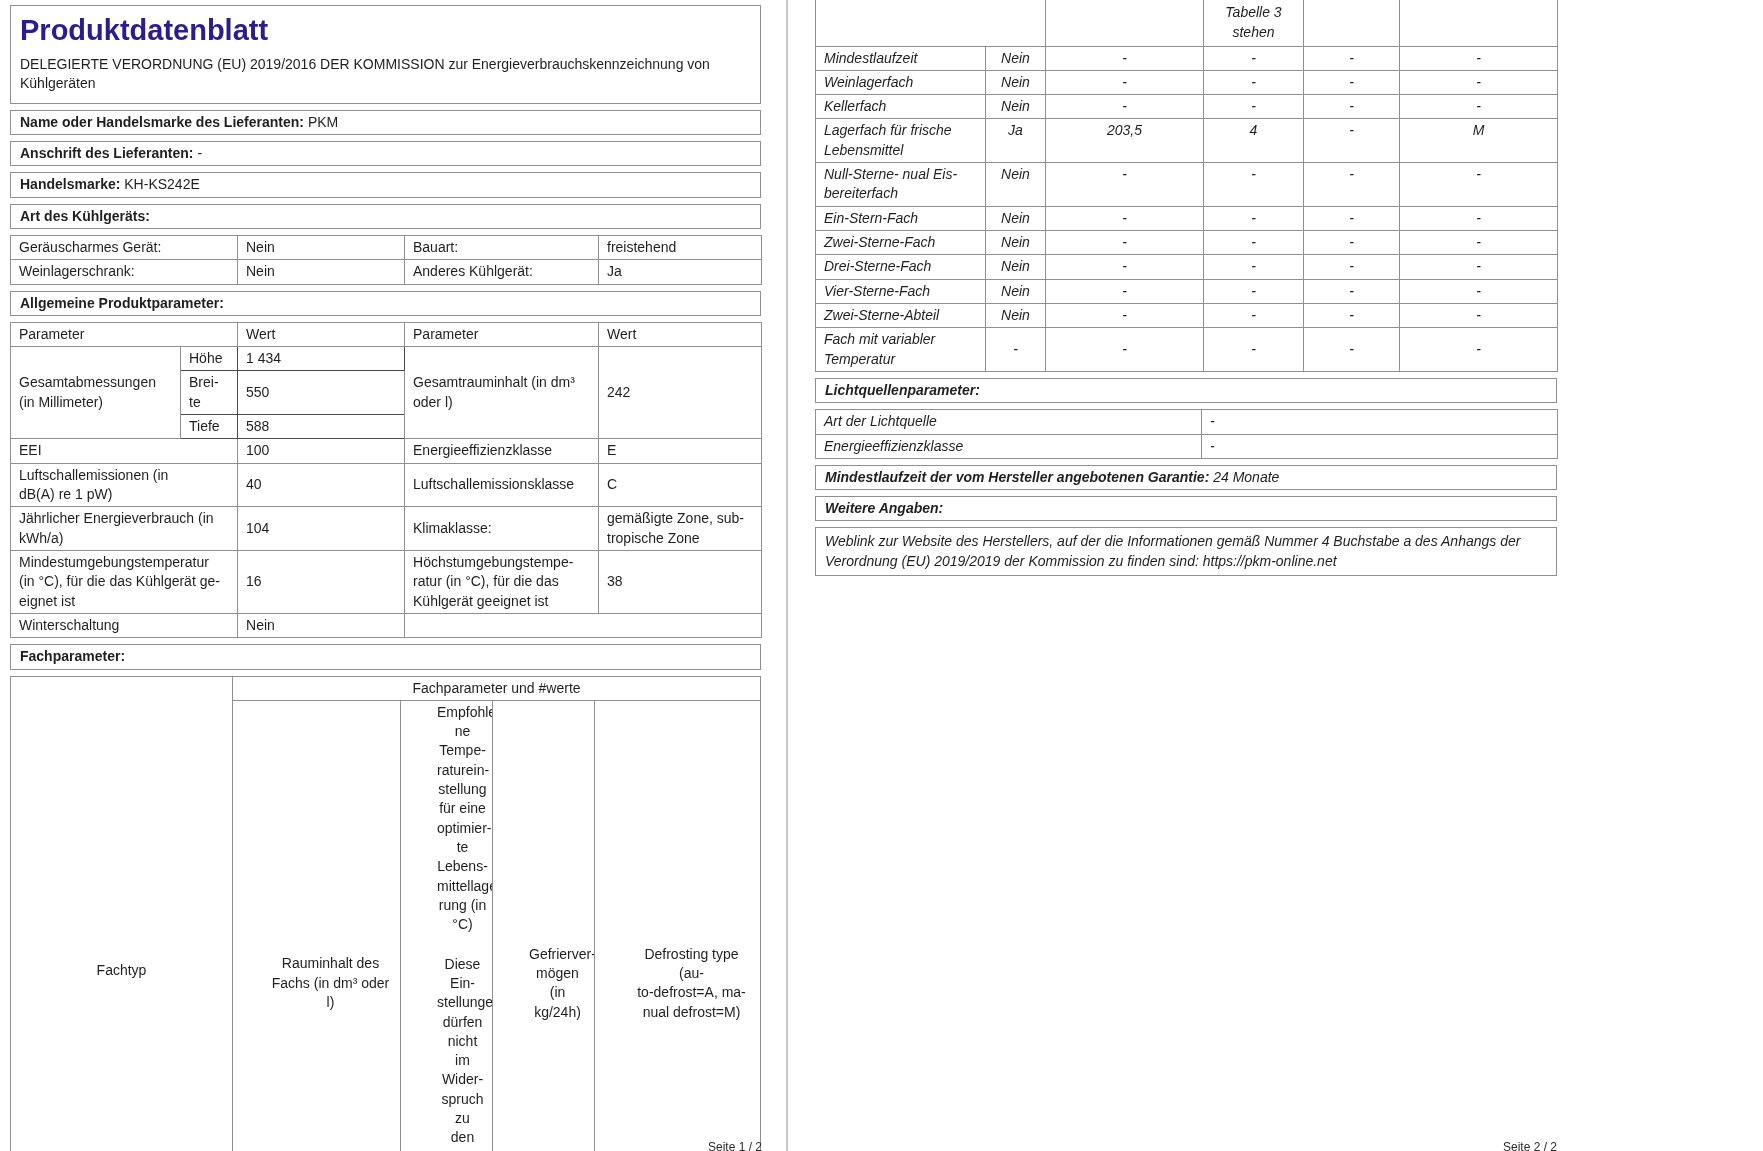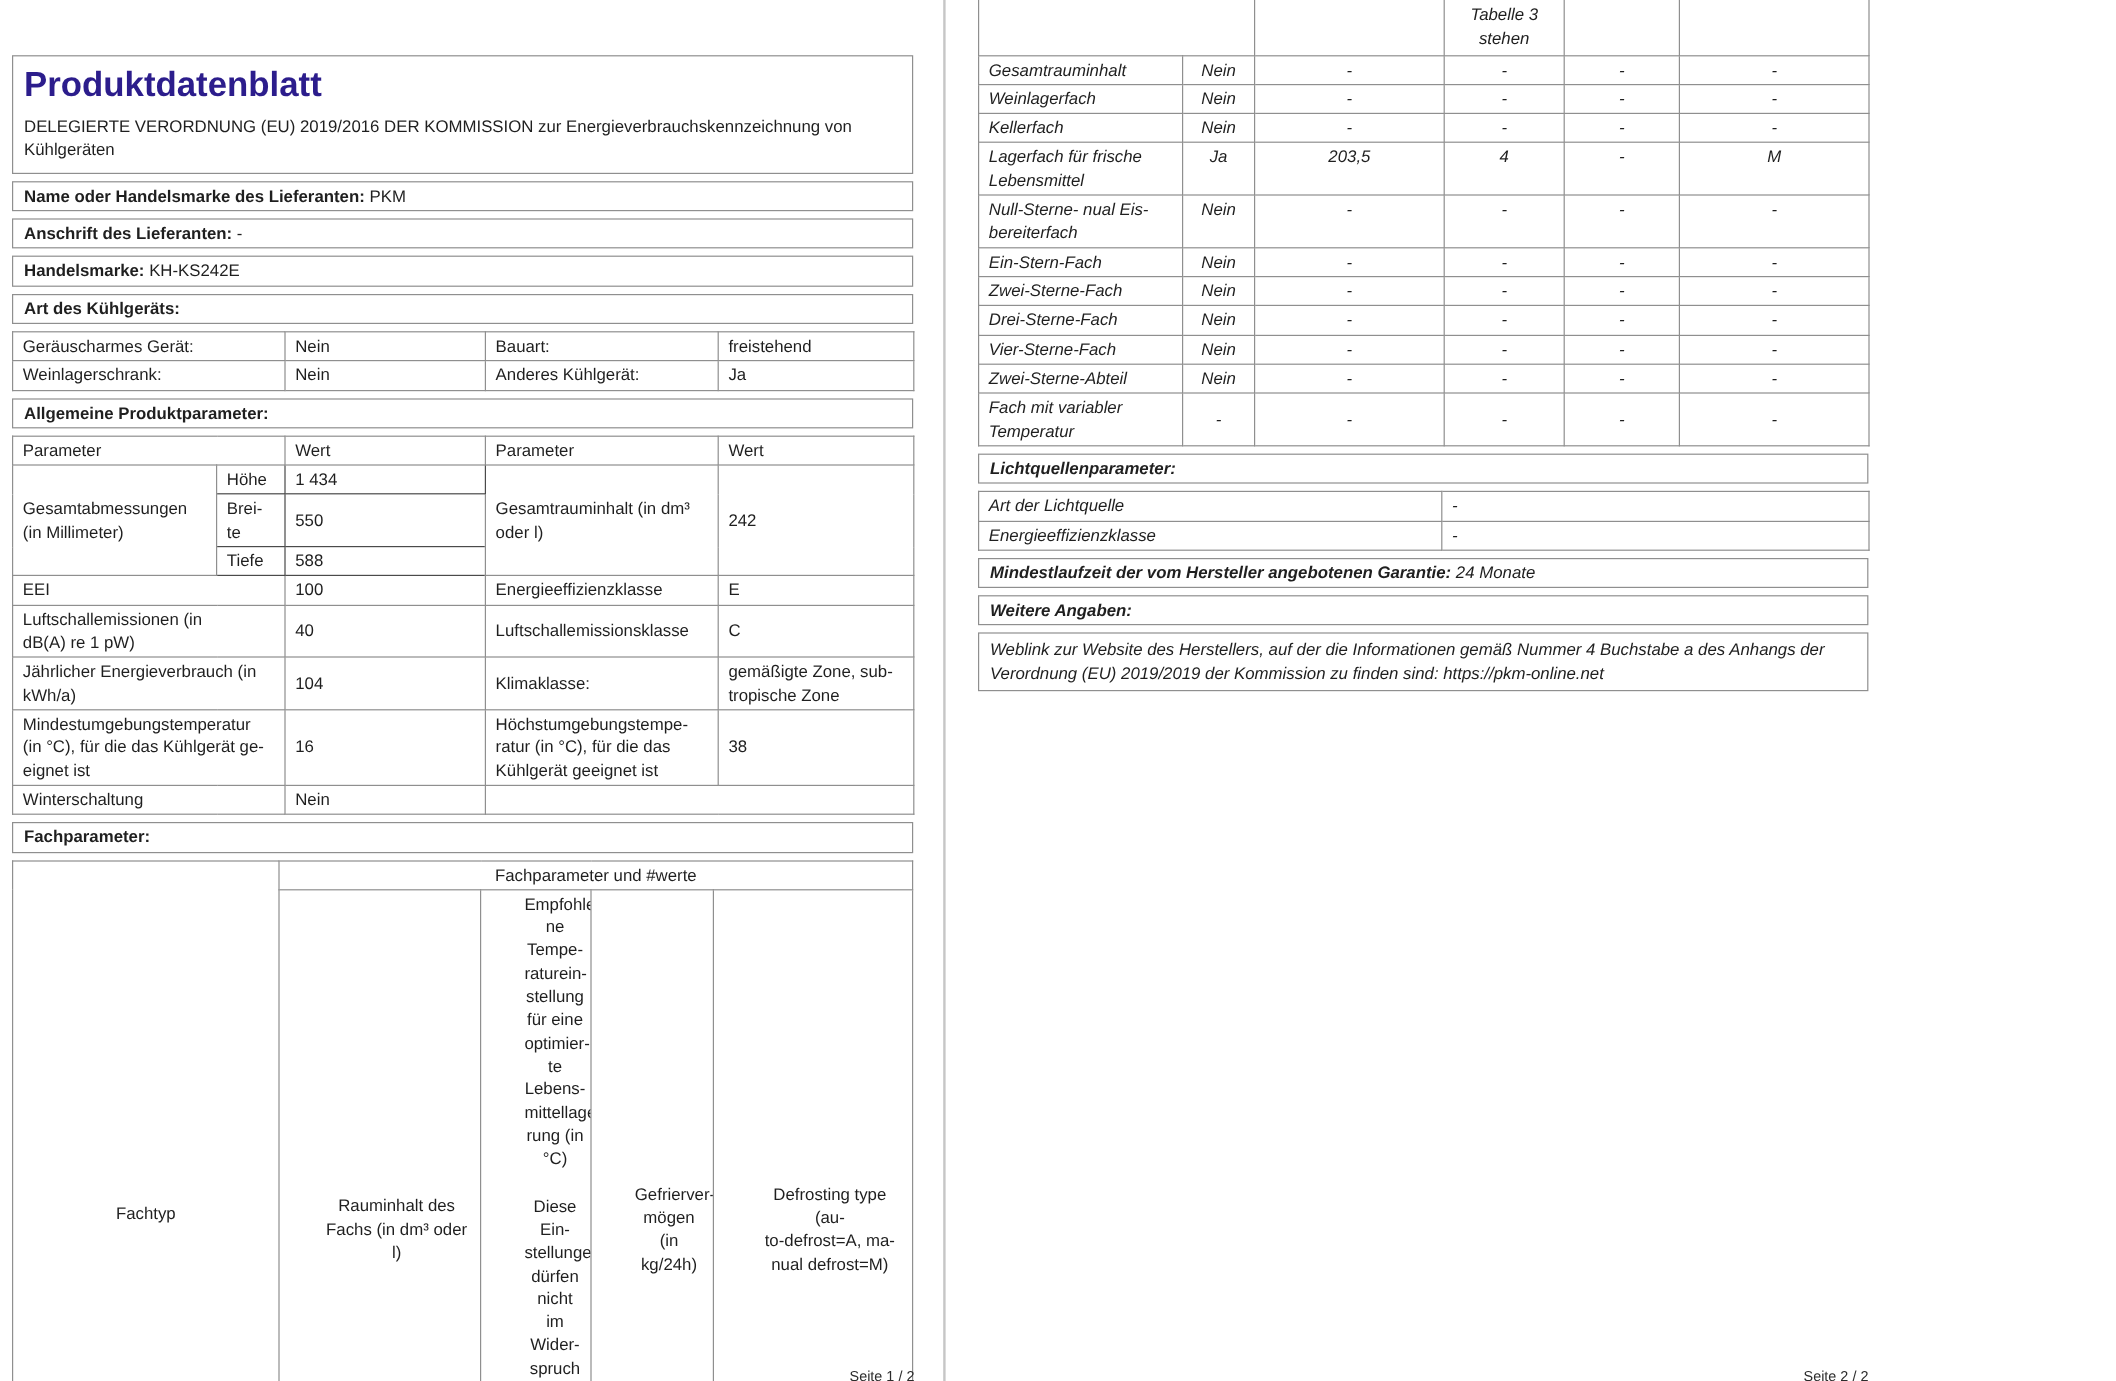--- a/index.html
+++ b/index.html
@@ -10,21 +10,21 @@
     font-family:"Liberation Sans","DejaVu Sans",sans-serif;
     font-size:14px; line-height:1.38;
   }
   .pre { white-space:pre-line; }
   .b { font-weight:bold; }
   .page { position:absolute; top:5px; }
   .page1 { left:10px; width:751px; }
   .page2 { left:815px; top:0; width:742px;font-style:italic; }
   .divider { position:absolute; left:786px; top:0; width:2px; height:1151px; background:#c6c6c6; }
   .box { border:1px solid #8f8f8f; padding:2px 9px; margin-bottom:6px; }
-  .titlebox { padding:4px 9px 9px;margin-top:41px; }
+  .titlebox { padding:4px 9px 9px; }
   .doc-title { font-size:29px; font-weight:bold; color:#2c1d8c; margin-bottom:5px; }
   table { border-collapse:collapse; width:100%; table-layout:fixed; margin-bottom:6px; }
   td { border:1px solid #8f8f8f; padding:2px 8px; vertical-align:middle; overflow:hidden; }
   .c { text-align:center; }
   .rowh td { height:24px; }
   
   .dk { border-color:#4a4a4a; }
   
   .rowB td { height:400px; border-bottom:none;padding-left:36px; }
   .fachtyp { border-bottom:none; }
@@ -226,21 +226,21 @@
     <tbody>
         <tr class="cut">
       <td colspan="2"></td>
       <td></td>
       <td class="c pre">Tabelle 3
 stehen</td>
       <td></td>
       <td></td>
     </tr>
     <tr class="rowh">
-      <td>Gesamtrauminhalt</td>
+      <td>Mindestlaufzeit</td>
       <td class="c">Nein</td>
       <td class="c">-</td>
       <td class="c">-</td>
       <td class="c">-</td>
       <td class="c">-</td>
     </tr>
     <tr class="rowh">
       <td>Weinlagerfach</td>
       <td class="c">Nein</td>
       <td class="c">-</td>

